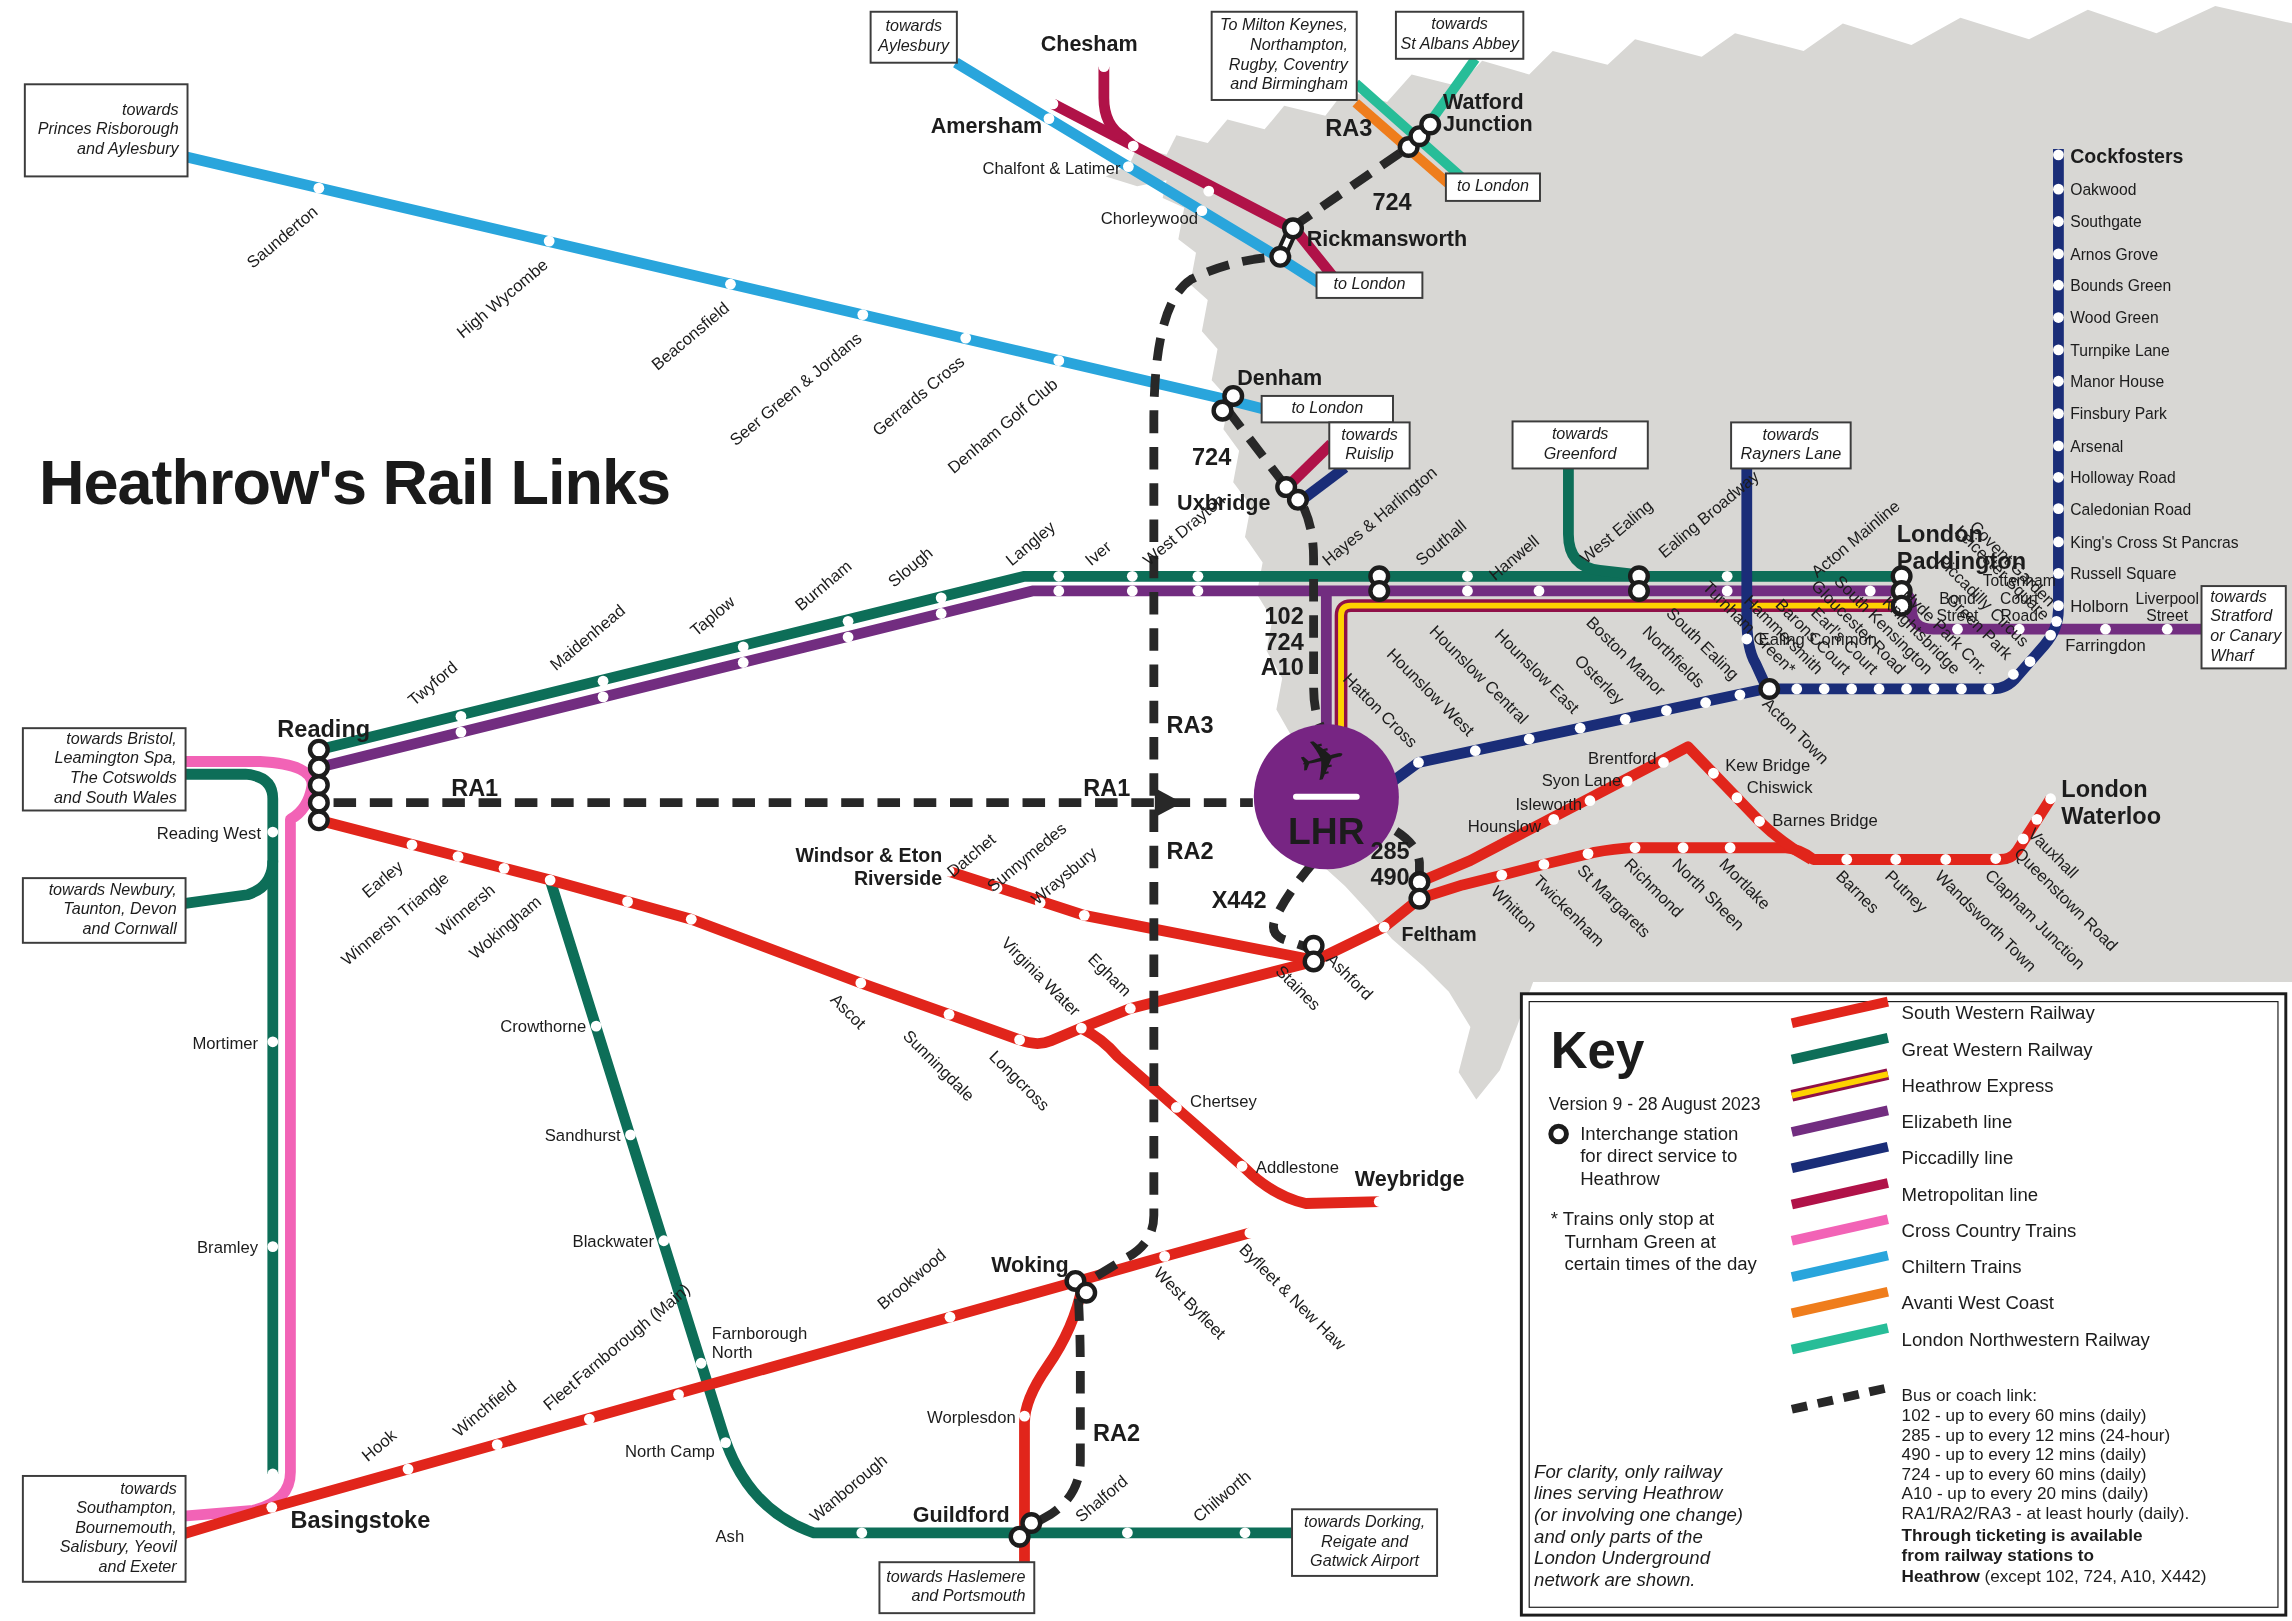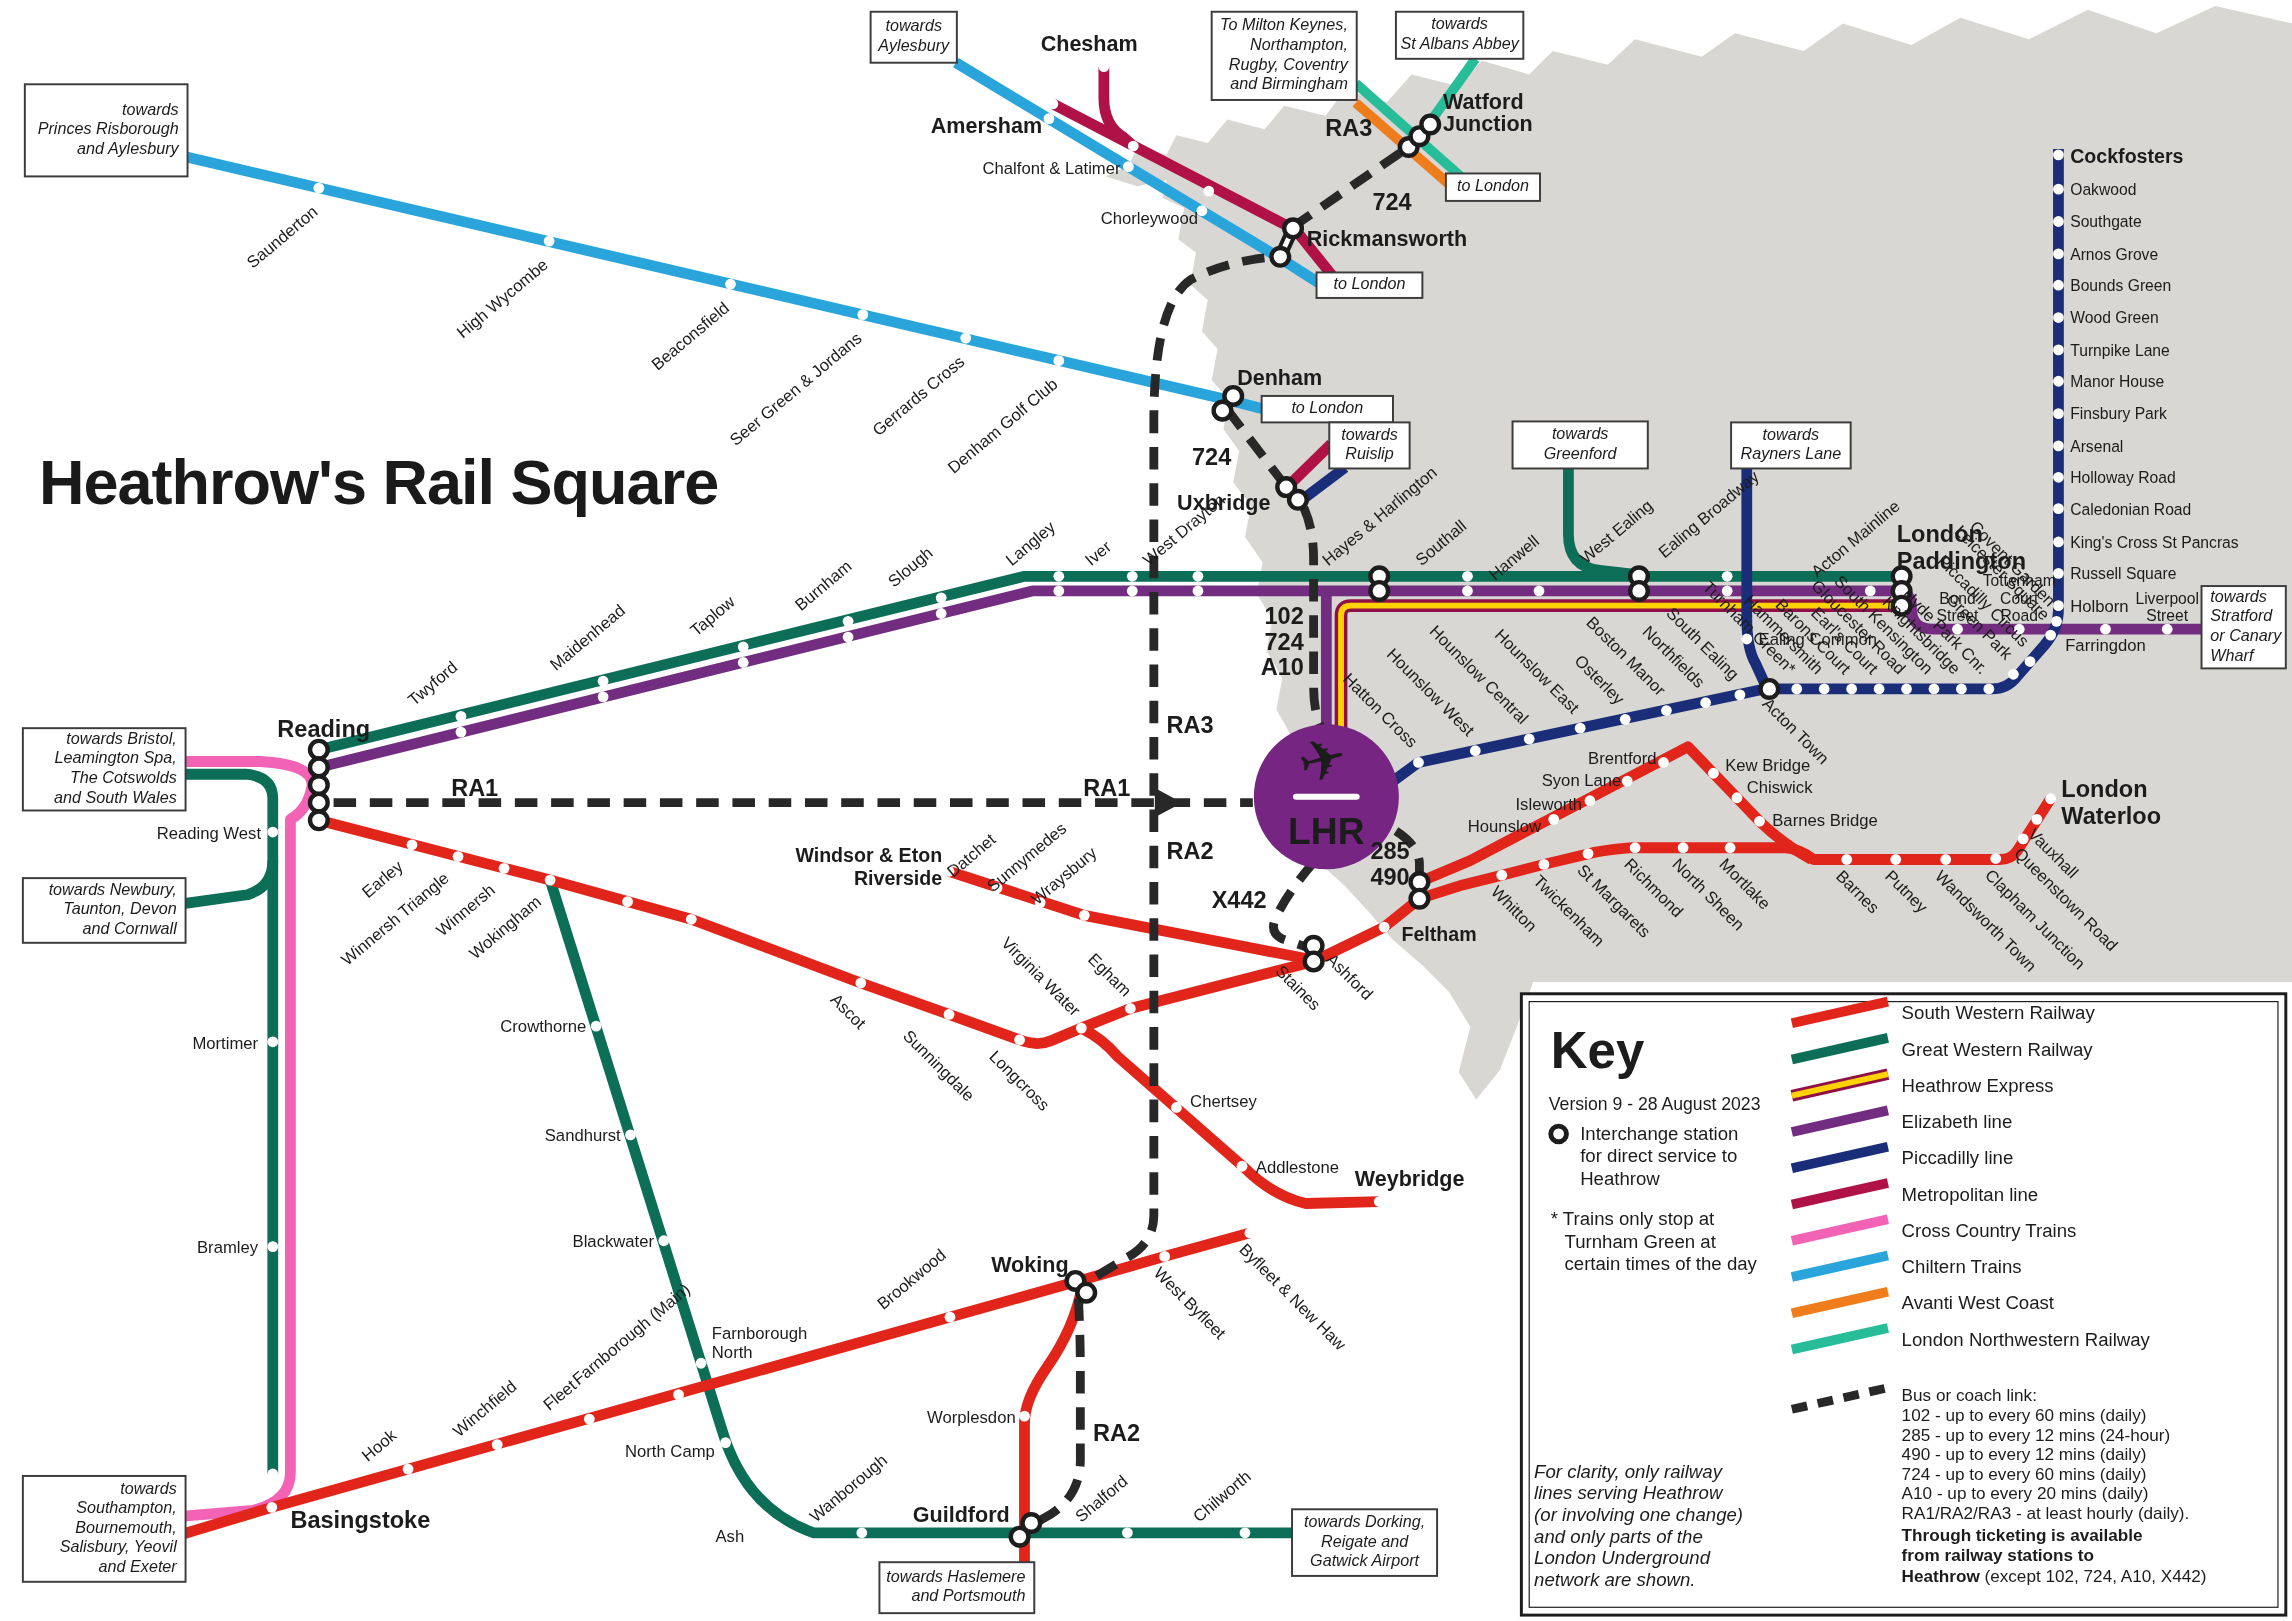--- a/index.html
+++ b/index.html
@@ -7,21 +7,21 @@
          font-family:"Liberation Sans",sans-serif;}
   #map{position:absolute;left:0;top:0;}
   svg text{font-family:"Liberation Sans",sans-serif;fill:#1c1c1c;}
   #page-title{position:absolute;left:39px;top:446px;margin:0;font-size:63px;font-weight:700;
               color:#1a1a1a;letter-spacing:-1px;z-index:5;}
 </style>
 </head>
 <body>
 
 <div id="stage">
-  <h1 id="page-title">Heathrow's Rail Square</h1>
+  <h1 id="page-title">Heathrow's Rail Links</h1>
   <svg id="map" width="2293" height="1621" viewBox="0 0 2339 1654">
       <path d="M1128,180 L1152,168 L1160,150 L1190,158 L1200,138 L1232,146 L1252,122 L1290,132 L1310,108 L1352,118 L1372,92 L1415,104 L1440,76 L1488,88 L1512,62 L1560,76 L1584,52 L1640,66 L1668,40 L1736,58 L1770,34 L1840,52 L1880,24 L1950,46 L2000,18 L2070,40 L2130,10 L2200,34 L2260,6 L2339,24 L2339,1002 L1564,1002 L1548,1046 L1530,1092 L1506,1122 L1488,1094 L1500,1048 L1478,1012 L1452,986 L1420,958 L1396,930 L1372,904 L1352,886 L1332,856 L1320,820 L1312,786 L1318,752 L1302,724 L1308,692 L1292,664 L1298,632 L1282,606 L1288,574 L1270,548 L1276,516 L1258,492 L1264,460 L1248,438 L1254,408 L1236,388 L1242,356 L1226,338 L1232,306 L1214,290 L1220,258 L1202,244 L1208,212 L1186,202 L1190,184 L1160,190 Z" fill="#d8d7d4"></path>
       <path d="M189,160 L1252,408 L1292,418" fill="none" stroke="#29a5dc" stroke-width="11" stroke-linejoin="round" stroke-linecap="butt"></path>
       <path d="M975,64 L1305,263 L1352,293" fill="none" stroke="#29a5dc" stroke-width="11" stroke-linejoin="round" stroke-linecap="butt"></path>
       <path d="M1074,106 L1322,235 L1366,290" fill="none" stroke="#b01248" stroke-width="11" stroke-linejoin="round" stroke-linecap="butt"></path>
       <path d="M1126,68 L1126,100 Q1126,128 1146,140 L1154,147" fill="none" stroke="#b01248" stroke-width="11" stroke-linejoin="round" stroke-linecap="butt"></path>
       <path d="M1358,453 L1314,496" fill="none" stroke="#b01248" stroke-width="11" stroke-linejoin="round" stroke-linecap="butt"></path>
       <path d="M1372,477 L1327,511" fill="none" stroke="#1a2d78" stroke-width="11" stroke-linejoin="round" stroke-linecap="butt"></path>
       <path d="M1383,85 L1490,180" fill="none" stroke="#27bd98" stroke-width="10" stroke-linejoin="round" stroke-linecap="butt"></path>
       <path d="M1505,60 L1455,130" fill="none" stroke="#27bd98" stroke-width="10" stroke-linejoin="round" stroke-linecap="butt"></path>

